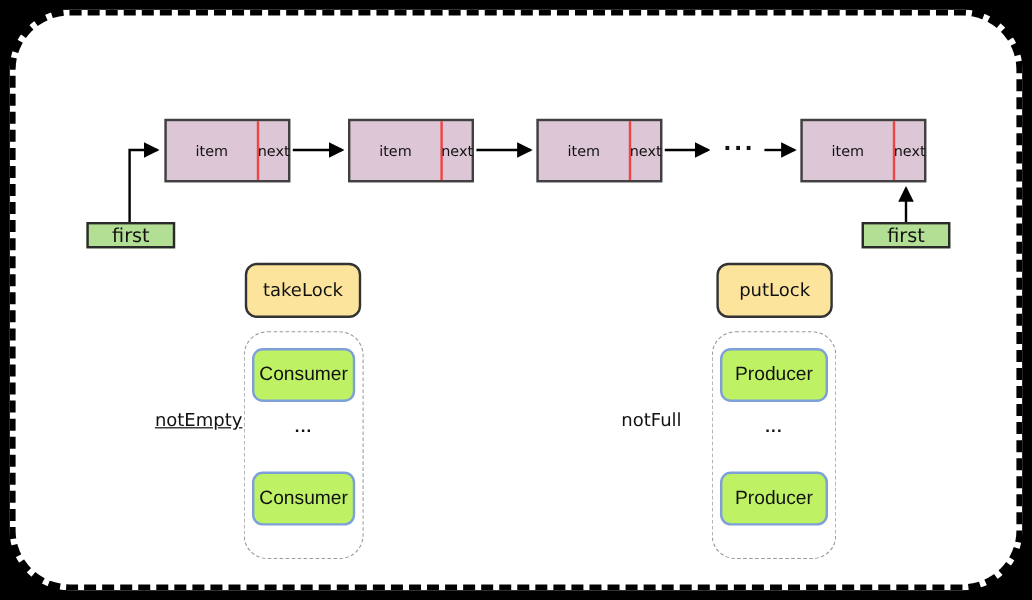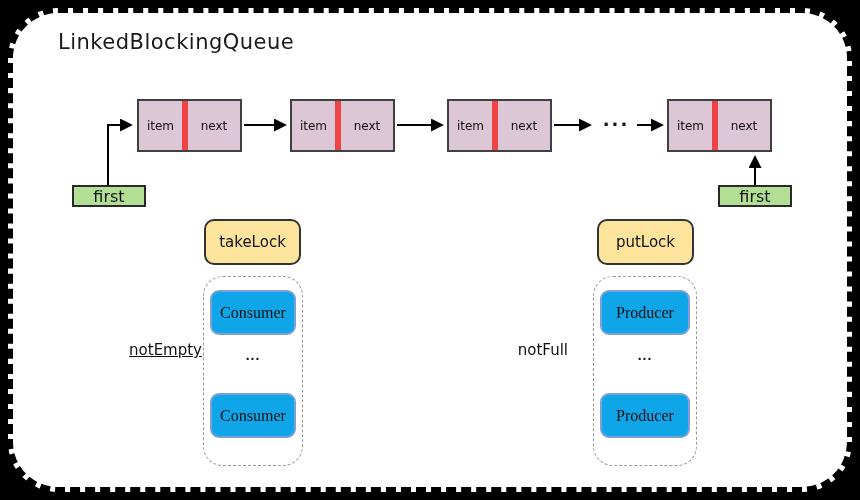--- a/index.html
+++ b/index.html
@@ -20,25 +20,25 @@
     font-size:21px; letter-spacing:0.5px; color:#1a1a1a;
   }
 
   
   .node {
     position:absolute; top:99px; width:105px; height:53px;
     background:#ddc7d6; border:2px solid #404040; box-sizing:border-box;
     display:flex;
   }
   .node .cell-item {
-    flex:1; border-right:6px solid #ef4444;
+    flex:1; border-right:2px solid #ef4444;
     display:flex; align-items:center; justify-content:center; font-size:12px;
   }
   .node .cell-next {
-    width:52px; display:flex; align-items:center; justify-content:center; font-size:12px;
+    width:24px; display:flex; align-items:center; justify-content:center; font-size:12px;
   }
   .n1 { left:137px; } .n2 { left:290px; } .n3 { left:447px; } .n4 { left:667px; }
 
   .chain-dots {
     position:absolute; left:598px; top:109px; width:36px; text-align:center;
     font-size:18px; font-weight:bold; letter-spacing:2px;
   }
   .node-caption {
     position:absolute; left:290px; top:157px; width:105px; text-align:center;
     font-size:18px;
@@ -68,41 +68,40 @@
 
   
   .group {
     position:absolute; top:276px; height:190px; background:#fff;
     border:1px dashed #9a9a9a; border-radius:20px; box-sizing:border-box;
   }
   .group-consumers { left:203px; width:100px; }
   .group-producers { left:593px; width:104px; }
   .thread {
     position:absolute; left:6px; right:6px; height:45px;
-    background:#0ea5e9; border:2px solid #7ea0d8; border-radius:9px;
+    background:#bef264; border:2px solid #7ea0d8; border-radius:9px;
     box-sizing:border-box; display:flex; align-items:center; justify-content:center;
-    font-family:Liberation Serif, serif; font-size:16px; color:#111;
+    font-family:Liberation Sans, sans-serif; font-size:16px; color:#111;
   }
   .t1 { top:13px; } .t2 { top:116px; }
   .group-dots {
     position:absolute; left:0; right:0; top:70px; text-align:center;
     font-family:"Liberation Sans", sans-serif; font-weight:bold; font-size:14px;
     letter-spacing:1px;
   }
 
   .connectors { position:absolute; left:0; top:0; pointer-events:none; }
 </style>
 </head>
 <body>
 
 <div class="frame"></div>
 
 <div class="canvas">
 
-  <div class="title">LinkedBlockingQueue</div>
 
   <div class="node n1">
     <div class="cell-item">item</div>
     <div class="cell-next">next</div>
   </div>
   <div class="node n2">
     <div class="cell-item">item</div>
     <div class="cell-next">next</div>
   </div>
   <div class="node n3">

